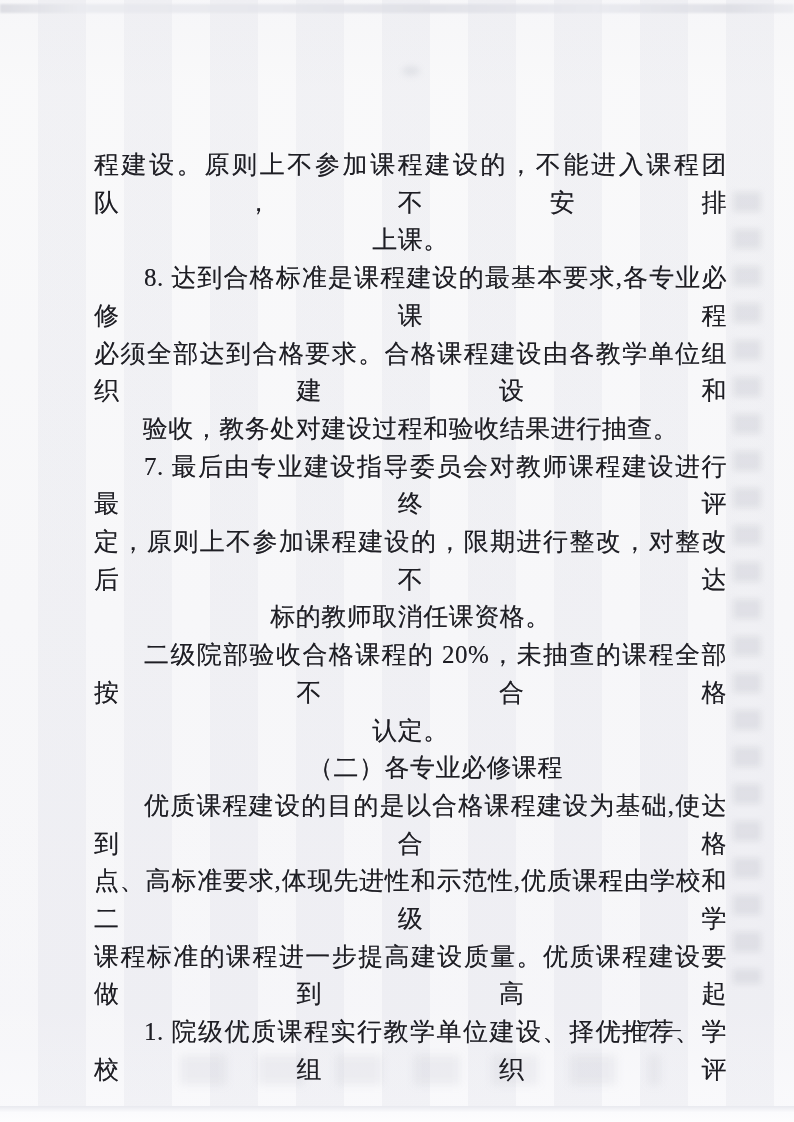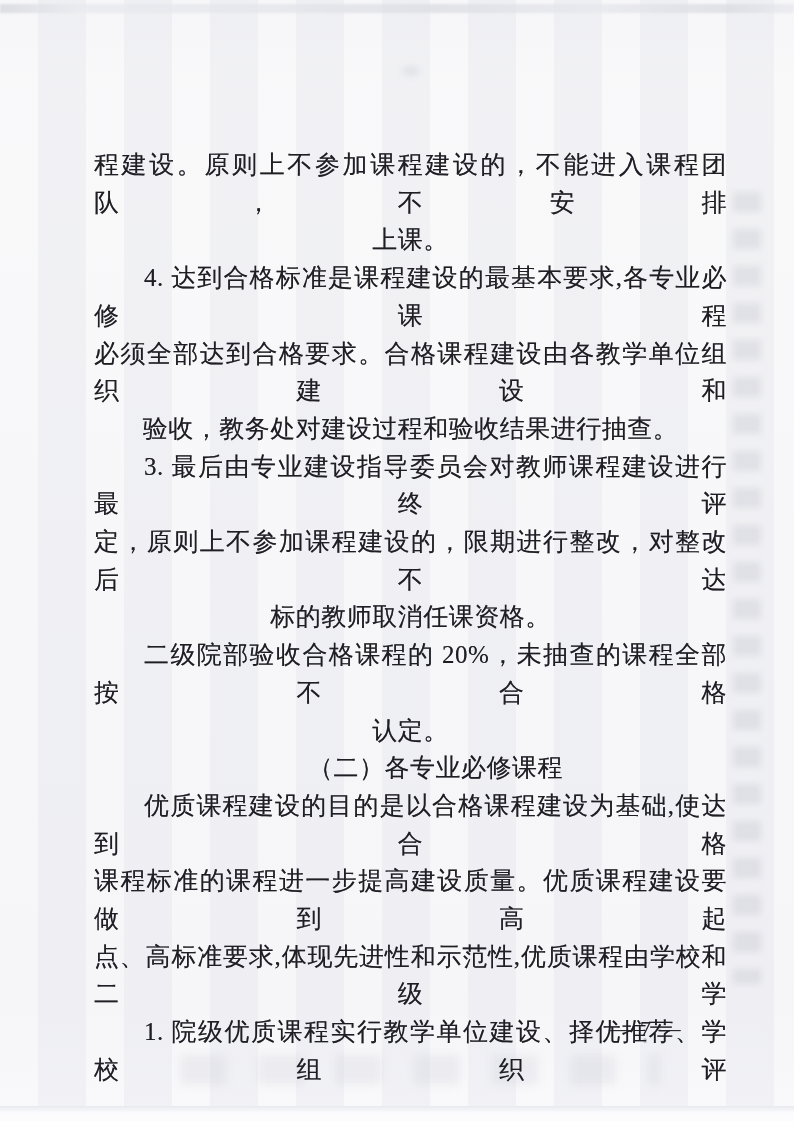--- a/index.html
+++ b/index.html
@@ -132,29 +132,29 @@
   <div class="smudge-top"></div>
   <div class="bleed-column"></div>
   <div class="bleed-bottom"></div>
   <div class="speck-bottom"></div>
   <div class="scan-edge-bottom"></div>
 
   <div class="text-block">
 
   <div class="line fill">程建设。原则上不参加课程建设的，不能进入课程团队，不安排</div>
       <div class="line">上课。</div>
-      <div class="line indent fill">4. 达到合格标准是课程建设的最基本要求,各专业必修课程</div>
+      <div class="line indent fill">8. 达到合格标准是课程建设的最基本要求,各专业必修课程</div>
       <div class="line fill">必须全部达到合格要求。合格课程建设由各教学单位组织建设和</div>
       <div class="line">验收，教务处对建设过程和验收结果进行抽查。</div>
-      <div class="line indent fill">3. 最后由专业建设指导委员会对教师课程建设进行最终评</div>
+      <div class="line indent fill">7. 最后由专业建设指导委员会对教师课程建设进行最终评</div>
       <div class="line fill">定，原则上不参加课程建设的，限期进行整改，对整改后不达</div>
       <div class="line">标的教师取消任课资格。</div>
       <div class="line indent fill">二级院部验收合格课程的 20%，未抽查的课程全部按不合格</div>
       <div class="line">认定。</div>
       <div class="line indent">（二）各专业必修课程</div>
       <div class="line indent fill">优质课程建设的目的是以合格课程建设为基础,使达到合格</div>
+      <div class="line fill">点、高标准要求,体现先进性和示范性,优质课程由学校和二级学</div>
       <div class="line fill">课程标准的课程进一步提高建设质量。优质课程建设要做到高起</div>
-      <div class="line fill">点、高标准要求,体现先进性和示范性,优质课程由学校和二级学</div>
       <div class="line indent fill">1. 院级优质课程实行教学单位建设、择优推荐、学校组织评</div>
     </div>
 
   <div class="page-number">— 7 —</div>
 </div>
 
 </body></html>

